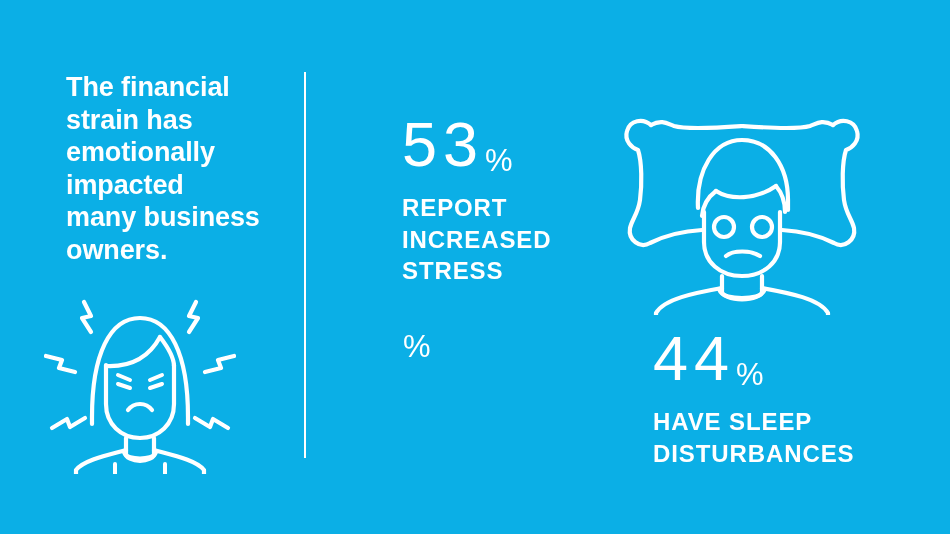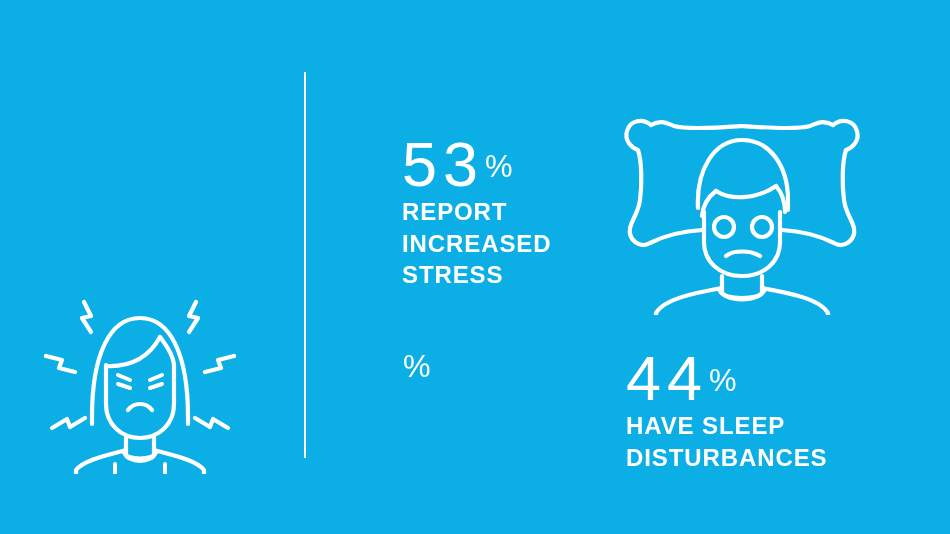--- a/index.html
+++ b/index.html
@@ -49,43 +49,43 @@
   .stat {
     position: absolute;
     color: #ffffff;
   }
   .stat-number {
     font-size: 63px;
     font-weight: 400;
     letter-spacing: 6px;
     line-height: 1;
     display: flex;
-    align-items: center;
-    margin-top: 20px;
+    align-items: flex-end;
   }
   .stat-pct {
     font-size: 31px;
     font-weight: 400;
     letter-spacing: 0;
     line-height: 1;
     margin-left: 1px;
     margin-top: 4px;
   }
   .stat-label {
+    margin-top: 16px;
     font-size: 24px;
     font-weight: 700;
     line-height: 31.5px;
     letter-spacing: 0.9px;
     text-transform: uppercase;
     white-space: pre-line;
   }
 
   #stat-stress   { left: 402px; top: 113px; }
   #stat-anxiety  { left: 402px; top: 327px; }
-  #stat-sleep    { left: 626px; top: 327px; }
+  #stat-sleep    { left: 653px; top: 327px; }
 
   
   .icon-wrap { position: absolute; }
   #icon-stressed-woman { left: 44px;  top: 288px; }
   #icon-sleep-person   { left: 618px; top: 100px; }
 
   .ln {
     fill: none;
     stroke: #ffffff;
     stroke-width: 4.2;
@@ -98,20 +98,26 @@
     stroke-width: 4;
     stroke-linecap: round;
     stroke-linejoin: round;
   }
 </style>
 </head>
 <body>
 
 <div id="infographic">
 
+  <div class="headline">The financial
+strain has
+emotionally
+impacted
+many business
+owners.</div>
 
   <div class="divider"></div>
 
   <div class="icon-wrap" id="icon-stressed-woman">
     <svg width="192" height="186" viewBox="0 0 192 186">
 
       <path class="ln" d="M48 129 C48 66 66 30 96 30 C126 30 144 66 144 129 L144 136"></path>
       <path class="ln" d="M48 129 L48 136"></path>
 
       <path class="ln" d="M62 77 C62 77 62 110 62 116 C62 136 77 150 96 150

